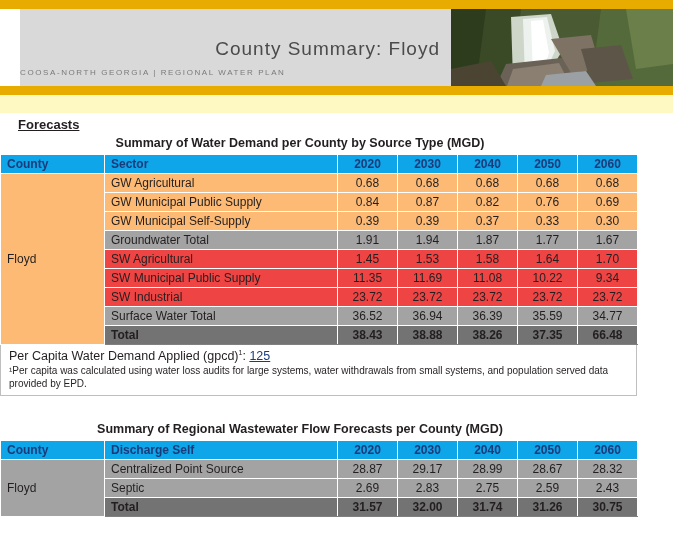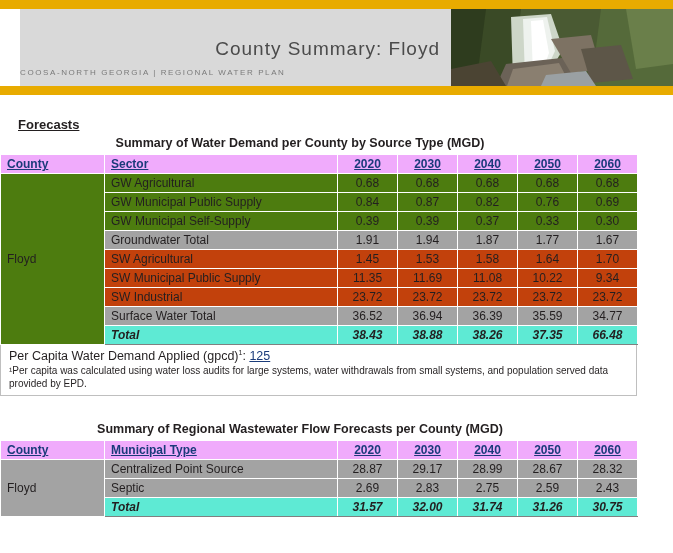--- a/index.html
+++ b/index.html
@@ -13,21 +13,21 @@
     font-family: "Liberation Sans", sans-serif;
     color: #231f20;
     position: relative;
     overflow: hidden;
   }
 
   
   .banner {
     position: relative;
     width: 673px;
-    height: 95px;
+    height: 113px;
     background: #fef9c3;
   }
   .banner-bar-top {
     position: absolute;
     left: 0; top: 0;
     width: 673px; height: 9px;
     background: #e8ab00;
   }
   .banner-gray {
     position: absolute;
@@ -103,26 +103,25 @@
     table-layout: fixed;
   }
   table.wp th, table.wp td {
     border: 1px solid #ffffff;
     font-size: 12px;
     padding: 2px 6px;
     height: 19px;
     box-sizing: border-box;
   }
   table.wp thead th {
-    background: #f0abfc;
+    background: #0ea5e9;
     color: #1a3b7a;
     font-weight: bold;
     text-align: left;
     border: 1px solid #ffffff;
-    text-decoration: underline;
   }
   table.wp thead th.num {
     text-align: center;
   }
   .c-county  { width: 104px; }
   .c-sector  { width: 233px; }
   .c-year    { width: 60px; }
 
   td.county-cell {
     background: #ffffff;
@@ -131,29 +130,28 @@
     border-top: 1px solid #ffffff;
     border-bottom: 1px solid #bfbfbf;
     vertical-align: middle;
     font-size: 12.5px;
     color: #231f20;
     text-align: left;
   }
   td.label { text-align: left; }
   td.num { text-align: center; }
 
-  tr.green td { background: #4d7c0f; }
-  tr.blue td  { background: #c2410c; }
+  tr.green td { background: #fdba74; }
+  tr.blue td  { background: #ef4444; }
   tr.white td { background: #a3a3a3; }
   tr.total td {
-    background: #5eead4;
+    background: #737373;
     font-weight: bold;
     border-top: 1px solid #808080;
     border-bottom: 1px solid #808080;
-    font-style: italic;
   }
   tr.total td.label { font-weight: bold; }
 
   
   .note-box {
     width: 637px;
     margin: 0 auto;
     border: 1px solid #bfbfbf;
     border-top: none;
     box-sizing: border-box;
@@ -329,21 +327,21 @@
         <col class="c-sector">
       <col class="c-year">
         <col class="c-year">
         <col class="c-year">
         <col class="c-year">
         <col class="c-year">
     </colgroup>
     <thead>
       <tr>
         <th>County</th>
-        <th>Municipal Type</th>
+        <th>Discharge Self</th>
         <th class="num">2020</th>
         <th class="num">2030</th>
         <th class="num">2040</th>
         <th class="num">2050</th>
         <th class="num">2060</th>
       </tr>
     </thead>
     <tbody>
       <tr class="white">
         <td class="county-cell" rowspan="3">Floyd</td>

